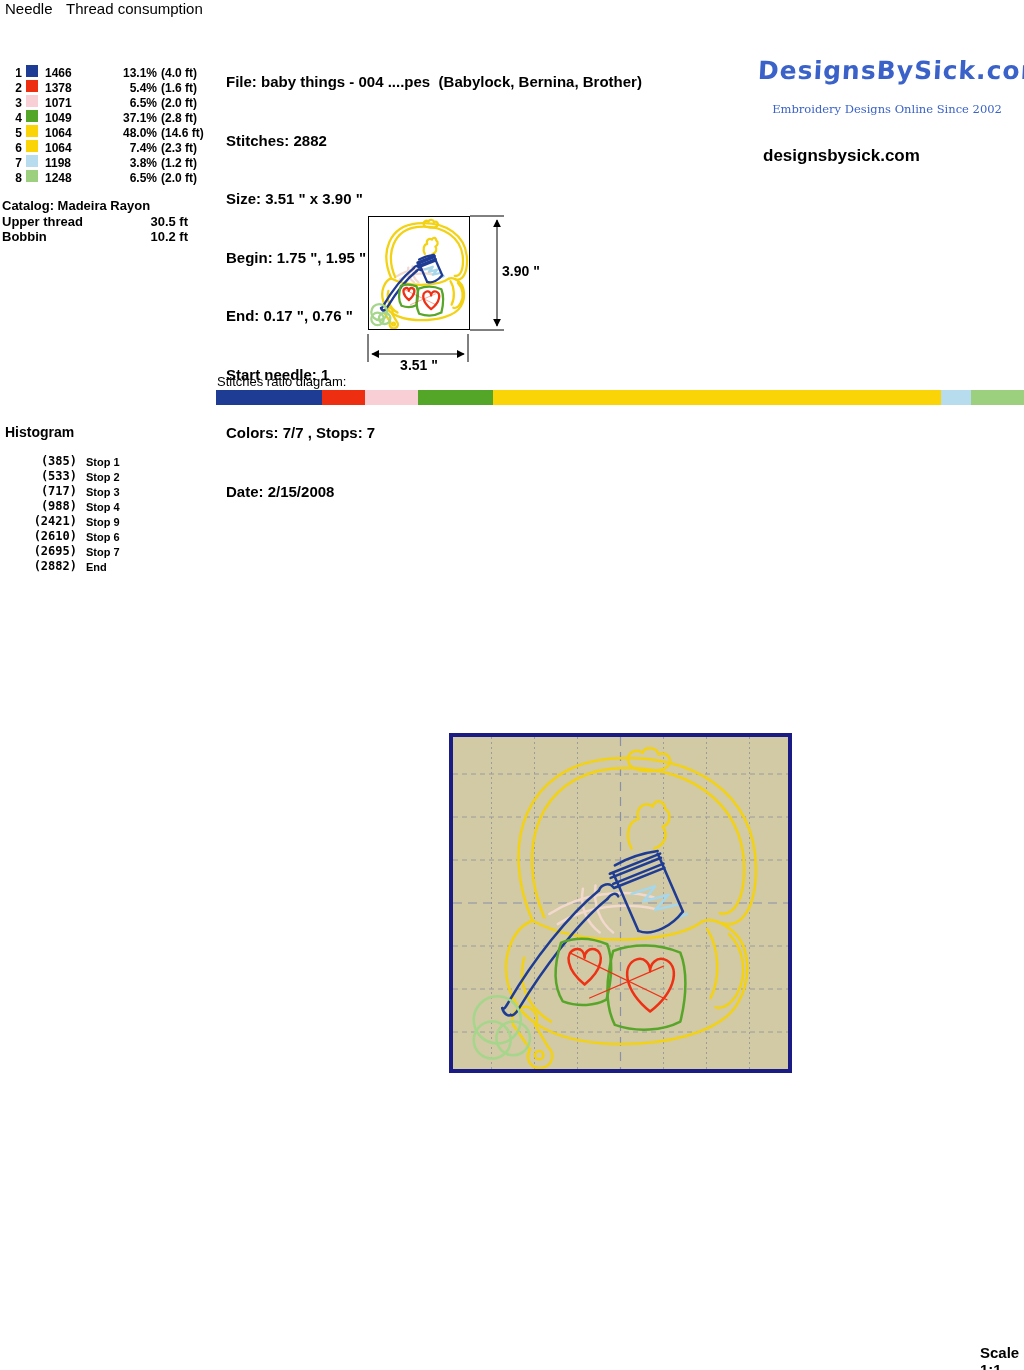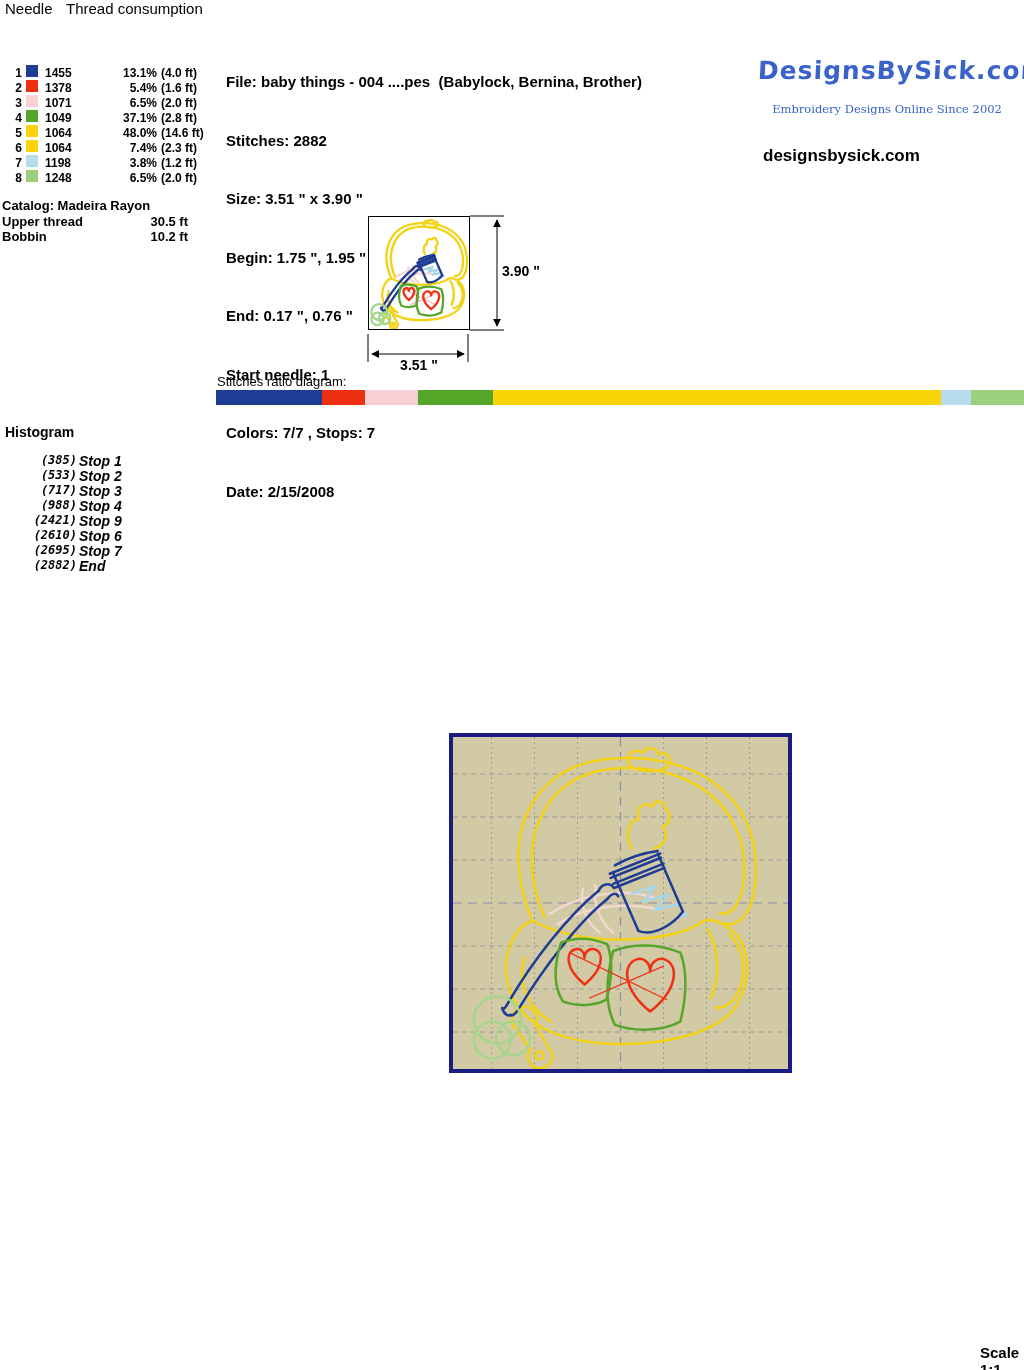--- a/index.html
+++ b/index.html
@@ -30,23 +30,23 @@
   
   .thumb-box{width:100px;height:112px;border:1px solid #000;box-sizing:content-box;}
   .dim-label{font-weight:bold;font-size:14px;white-space:nowrap;}
   .dim-label-w{width:102px;text-align:center;}
   
   .ratio-label{font-size:13px;}
   .ratio-bar{width:808px;height:15px;display:flex;}
   .ratio-seg{height:100%;}
   
   .hist-title{font-weight:bold;font-size:14px;}
-  .hist-row{display:flex;height:15px;align-items:flex-start;font-style:italic;}
+  .hist-row{display:flex;height:15px;align-items:flex-end;}
   .h-count{width:72px;text-align:right;font-family:"DejaVu Sans Mono",monospace;font-weight:bold;font-size:12px;}
-  .h-label{margin-left:2px;font-weight:bold;font-size:14px;}
+  .h-label{margin-left:9px;font-weight:bold;font-size:11px;}
   
   .preview-frame{width:335px;height:332px;border:4px solid #1b1b86;}
   .scale-label{font-weight:bold;font-size:15px;margin-left:32px;}
   svg{display:block;}
 </style>
 </head>
 <body>
 
 <svg width="0" height="0" style="position:absolute" aria-hidden="true">
   <defs>
@@ -106,21 +106,21 @@
 
 <div class="abs needle-header" style="left:0;top:30;width:250px;">
   <span class="abs" style="left:5px;top:0;">Needle</span>
   <span class="abs" style="left:66px;top:0;">Thread consumption</span>
 </div>
 
 <div class="abs needle-rows" style="left:5px;top:65px;">
   <div class="needle-row">
     <span class="n-num">1</span>
     <span><span class="n-swatch" style="background: rgb(30, 60, 147);"></span></span>
-    <span class="n-thread">1455</span>
+    <span class="n-thread">1466</span>
     <span class="n-pct">13.1%</span>
     <span class="n-len">(4.0 ft)</span>
   </div>
 
   <div class="needle-row">
     <span class="n-num">2</span>
     <span><span class="n-swatch" style="background: rgb(238, 46, 17);"></span></span>
     <span class="n-thread">1378</span>
     <span class="n-pct">5.4%</span>
     <span class="n-len">(1.6 ft)</span>

